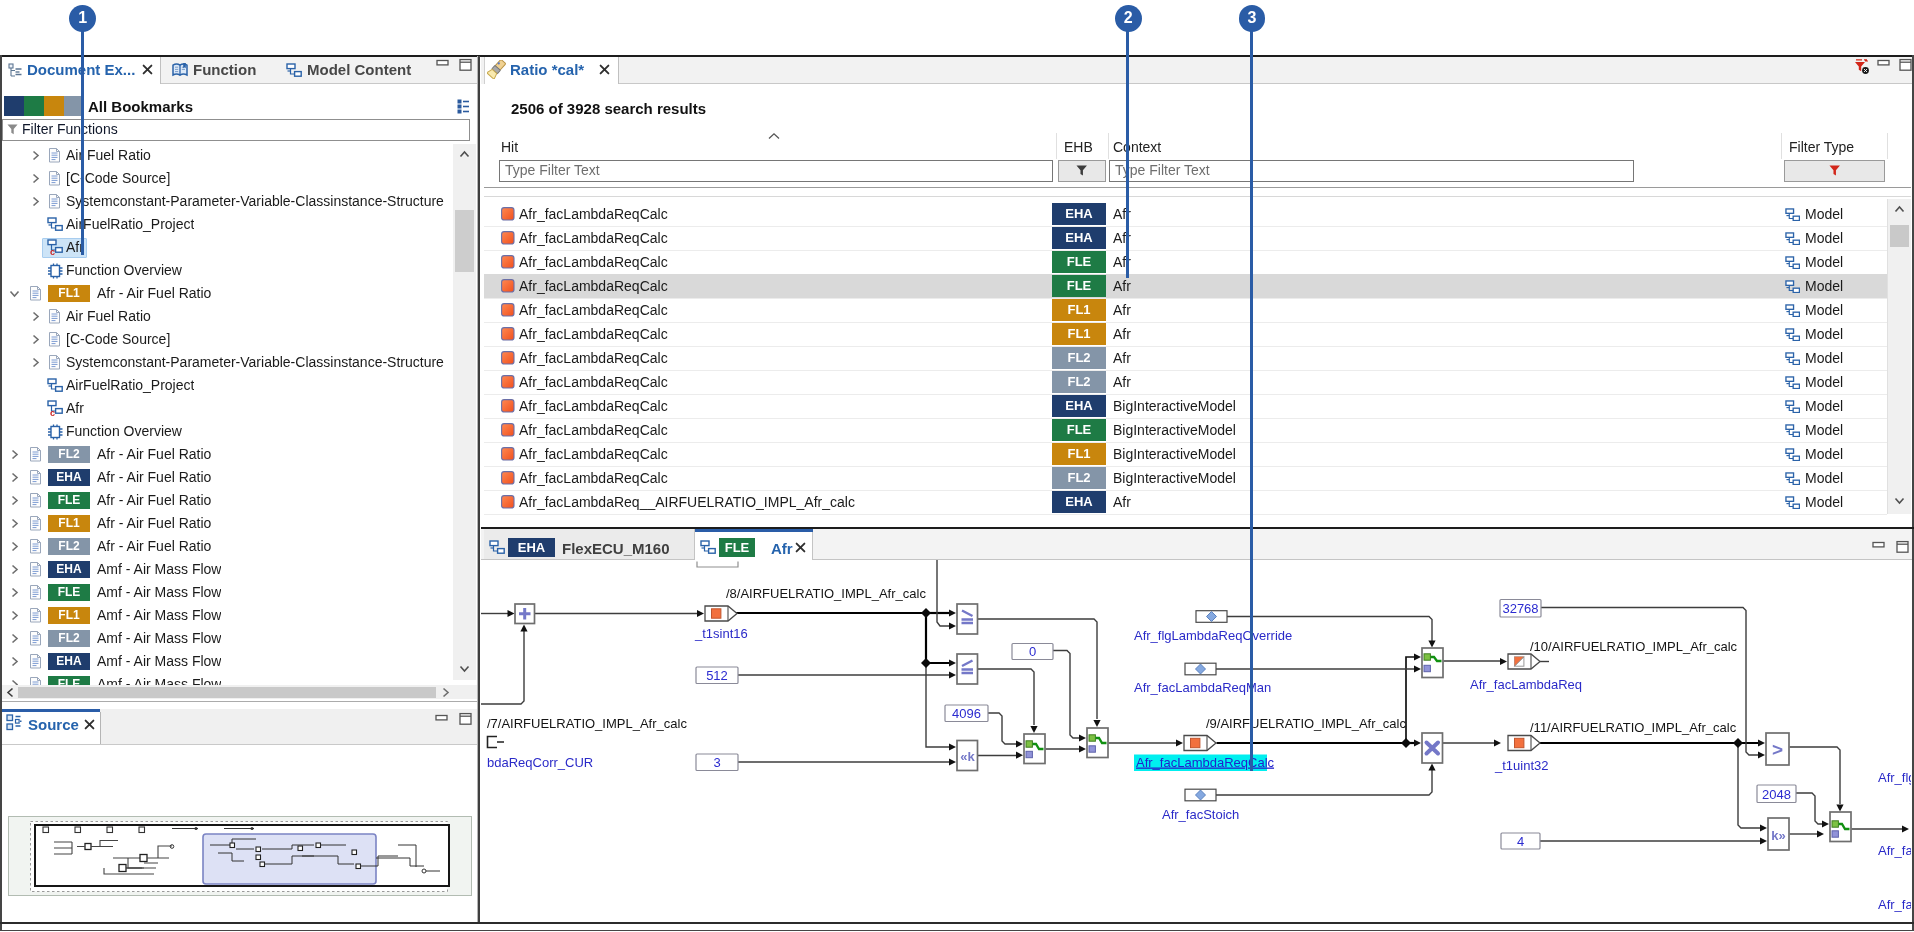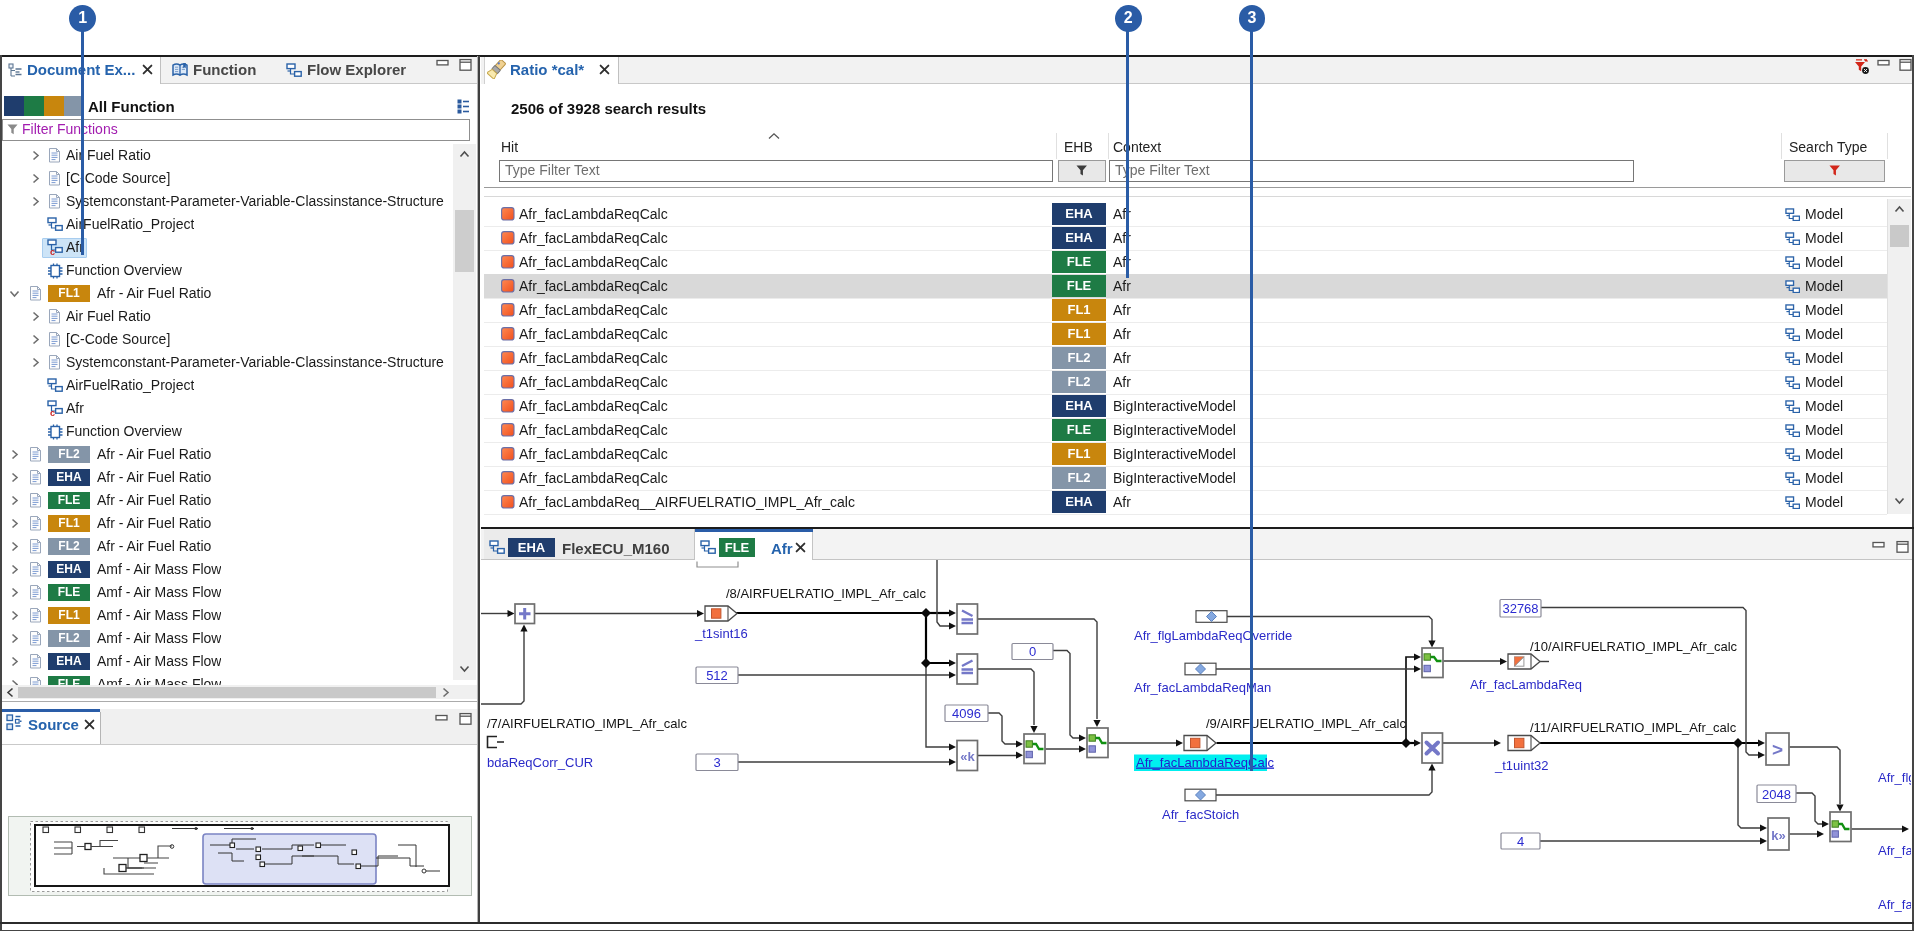--- a/index.html
+++ b/index.html
@@ -34,48 +34,48 @@
     </svg>
 <div class="abs" style="left:193px;top:61px;font-size:15px;color:#474747;font-weight:bold;white-space:nowrap;">Function</div>
 <svg class="abs" style="left:286px;top:63px;" width="16" height="14" viewBox="0 0 16 14">
       <g transform="scale(1.0)">
         <rect x="1" y="1" width="8" height="4.6" fill="#fff" stroke="#2a62a8" stroke-width="1.4"></rect>
         <rect x="8.6" y="8.6" width="6.6" height="4.6" fill="#fff" stroke="#2a62a8" stroke-width="1.4"></rect>
         <path d="M4.5 5.6 V11 h4" fill="none" stroke="#2a62a8" stroke-width="1.2"></path>
         <path d="M1.5 8 h3" stroke="#2a62a8" stroke-width="1.2"></path>
       </g>
     </svg>
-<div class="abs" style="left:307px;top:61px;font-size:15px;color:#474747;font-weight:bold;white-space:nowrap;">Flow Explorer</div>
+<div class="abs" style="left:307px;top:61px;font-size:15px;color:#474747;font-weight:bold;white-space:nowrap;">Model Content</div>
 <svg class="abs" style="left:436px;top:59px;" width="14" height="8" viewBox="0 0 14 8">
       <rect x="1" y="1.5" width="11" height="4.4" fill="#fff" stroke="#555" stroke-width="1.3"></rect>
     </svg>
 <svg class="abs" style="left:459px;top:58px;" width="14" height="14" viewBox="0 0 14 14">
       <rect x="1" y="1.6" width="11" height="10.6" fill="#fff" stroke="#555" stroke-width="1.3"></rect>
       <path d="M1 4.2 h11" stroke="#555" stroke-width="1.3"></path>
     </svg>
 <div class="abs" style="left:4px;top:96px;width:20px;height:20px;background:#1F3D6D"></div>
 <div class="abs" style="left:24px;top:96px;width:20px;height:20px;background:#1E7B45"></div>
 <div class="abs" style="left:44px;top:96px;width:20px;height:20px;background:#C8860D"></div>
 <div class="abs" style="left:64px;top:96px;width:20px;height:20px;background:#8495A8"></div>
-<div class="abs" style="left:88px;top:98px;font-size:15px;color:#111;font-weight:bold;white-space:nowrap;">All Function</div>
+<div class="abs" style="left:88px;top:98px;font-size:15px;color:#111;font-weight:bold;white-space:nowrap;">All Bookmarks</div>
 <svg class="abs" style="left:457px;top:99px;" width="13" height="15" viewBox="0 0 13 15">
       <rect x="0.5" y="0.5" width="4" height="4" fill="#2b5a9e"></rect>
       <path d="M6 2.5 h6" stroke="#2b5a9e" stroke-width="1.6"></path>
       <rect x="0.5" y="5.5" width="4" height="4" fill="#2b5a9e"></rect>
       <path d="M6 7.5 h6" stroke="#2b5a9e" stroke-width="1.6"></path>
       <rect x="0.5" y="10.5" width="4" height="4" fill="#2b5a9e"></rect>
       <path d="M6 12.5 h6" stroke="#2b5a9e" stroke-width="1.6"></path>
     </svg>
 <div class="abs" style="left:2px;top:118.5px;width:468px;height:22px;background:#fff;border:1px solid #8f8f8f;box-sizing:border-box"></div>
 <svg class="abs" style="left:7px;top:124px;" width="11" height="11" viewBox="0 0 11 11">
       <g transform="scale(0.92)">
         <path d="M0.5 0.5 h11 l-4.2 5 v5.6 l-2.6 -1.7 v-3.9 z" fill="#8a8a8a"></path>
       </g>
     </svg>
-<div class="abs" style="left:22px;top:121px;font-size:14px;color:#a21caf;font-weight:normal;white-space:nowrap;">Filter Functions</div>
+<div class="abs" style="left:22px;top:121px;font-size:14px;color:#0f172a;font-weight:normal;white-space:nowrap;">Filter Functions</div>
 <div class="abs" style="left:2px;top:144px;width:450px;height:540px;overflow:hidden"></div>
 <svg class="abs" style="left:31px;top:150px;" width="9" height="11" viewBox="0 0 9 11">
       <path d="M2.5 1.5 L7 5.5 L2.5 9.5" fill="none" stroke="#6f6f6f" stroke-width="1.6"></path>
     </svg>
     <svg class="abs" style="left:47px;top:147px;" width="15" height="17" viewBox="0 0 15 17">
       <path d="M2.5 1.5 h7 l3 3 v10.5 h-10 z" fill="#fdfdfd" stroke="#9aa7bb" stroke-width="1"></path>
       <path d="M9.5 1.5 v3 h3" fill="none" stroke="#9aa7bb" stroke-width="1"></path>
       <path d="M4.5 6 h6 M4.5 8.2 h6 M4.5 10.4 h6 M4.5 12.6 h4" stroke="#7c9bd2" stroke-width="1" fill="none"></path>
     </svg>
     <div class="abs" style="left:66px;top:147px;font-size:14px;color:#1a1a1a;font-weight:normal;white-space:nowrap;max-width:386px;overflow:hidden">Air Fuel Ratio</div>
@@ -392,21 +392,21 @@
       <path d="M1 4.2 h11" stroke="#555" stroke-width="1.3"></path>
     </svg>
 <div class="abs" style="left:481px;top:84px;width:1431px;height:443px;background:#fff"></div>
 <div class="abs" style="left:511px;top:100px;font-size:15px;color:#111;font-weight:bold;white-space:nowrap;">2506 of 3928 search results</div>
 <div class="abs" style="left:501px;top:139px;font-size:14px;color:#222;font-weight:normal;white-space:nowrap;">Hit</div>
 <svg class="abs" style="left:767px;top:132px;" width="14" height="8" viewBox="0 0 14 8">
       <path d="M2 6.5 L7 1.8 L12 6.5" fill="none" stroke="#555" stroke-width="1.3"></path>
     </svg>
 <div class="abs" style="left:1064px;top:139px;font-size:14px;color:#222;font-weight:normal;white-space:nowrap;">EHB</div>
 <div class="abs" style="left:1113px;top:139px;font-size:14px;color:#222;font-weight:normal;white-space:nowrap;">Context</div>
-<div class="abs" style="left:1789px;top:139px;font-size:14px;color:#222;font-weight:normal;white-space:nowrap;">Search Type</div>
+<div class="abs" style="left:1789px;top:139px;font-size:14px;color:#222;font-weight:normal;white-space:nowrap;">Filter Type</div>
 <div class="abs" style="left:1055.5px;top:133px;width:1px;height:26px;background:#e0e0e0"></div>
 <div class="abs" style="left:1108px;top:133px;width:1px;height:26px;background:#e0e0e0"></div>
 <div class="abs" style="left:1780.5px;top:133px;width:1px;height:26px;background:#e0e0e0"></div>
 <div class="abs" style="left:1886.5px;top:133px;width:1px;height:26px;background:#e0e0e0"></div>
 <div class="abs" style="left:499px;top:159.5px;width:554px;height:22.5px;background:#fff;border:1px solid #767676;box-sizing:border-box"></div>
 <div class="abs" style="left:505px;top:162px;font-size:14px;color:#6e6e6e;font-weight:normal;white-space:nowrap;">Type Filter Text</div>
 <div class="abs" style="left:1058px;top:159.5px;width:48px;height:22.5px;background:#e8e8e8;border:1px solid #9a9a9a;box-sizing:border-box"></div>
 <svg class="abs" style="left:1076px;top:165px;" width="11" height="11" viewBox="0 0 11 11">
       <g transform="scale(0.95)">
         <path d="M0.5 0.5 h11 l-4.2 5 v5.6 l-2.6 -1.7 v-3.9 z" fill="#3c3c3c"></path>

